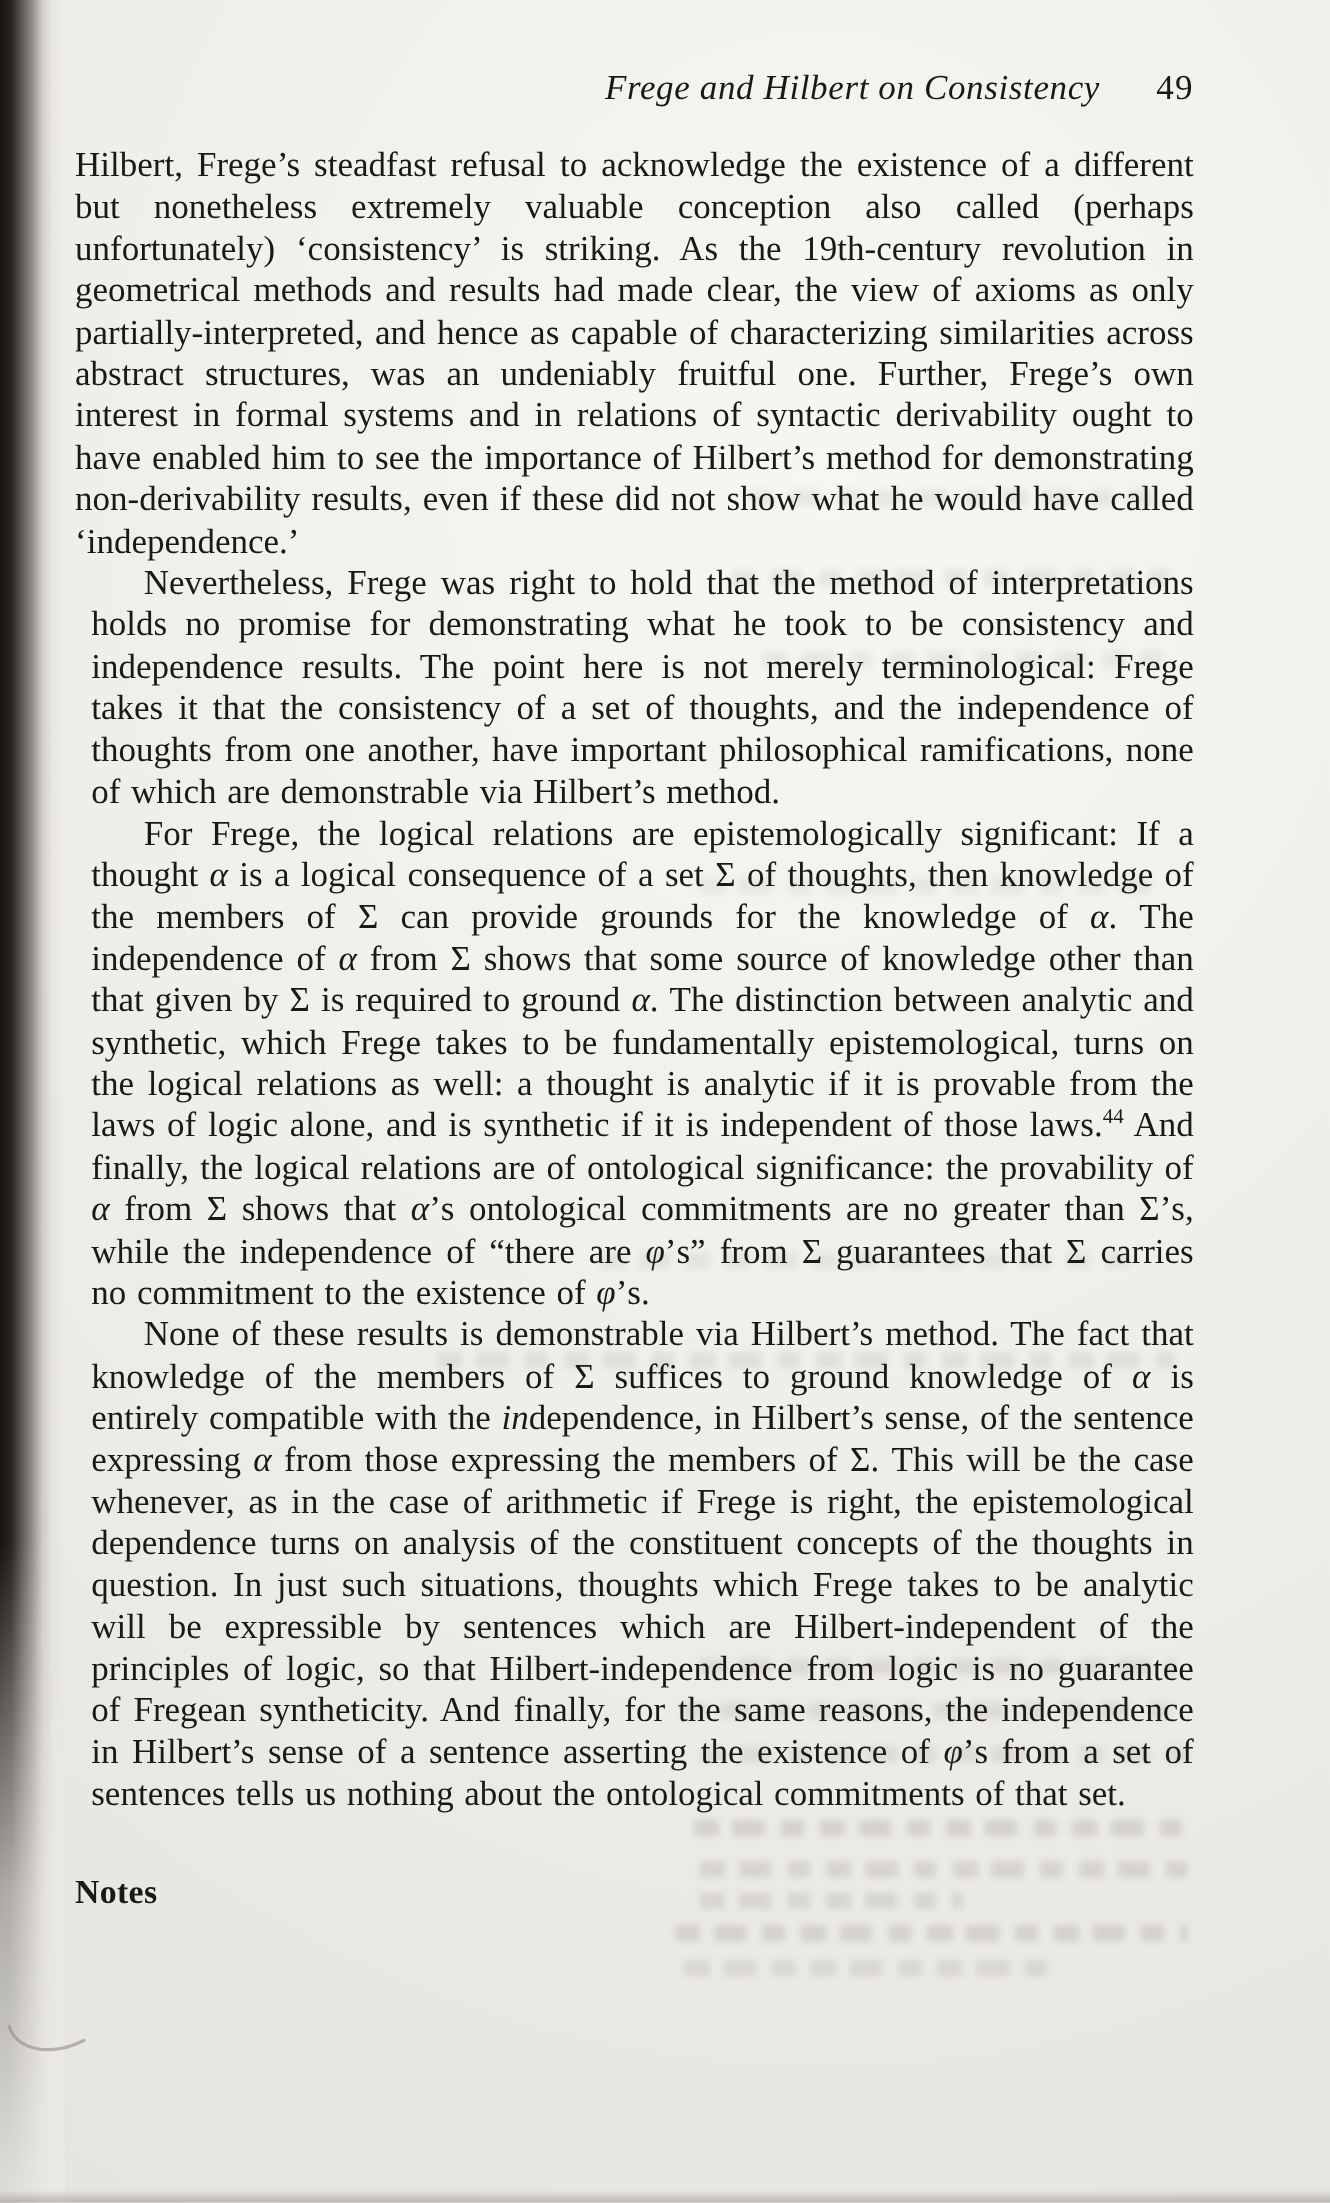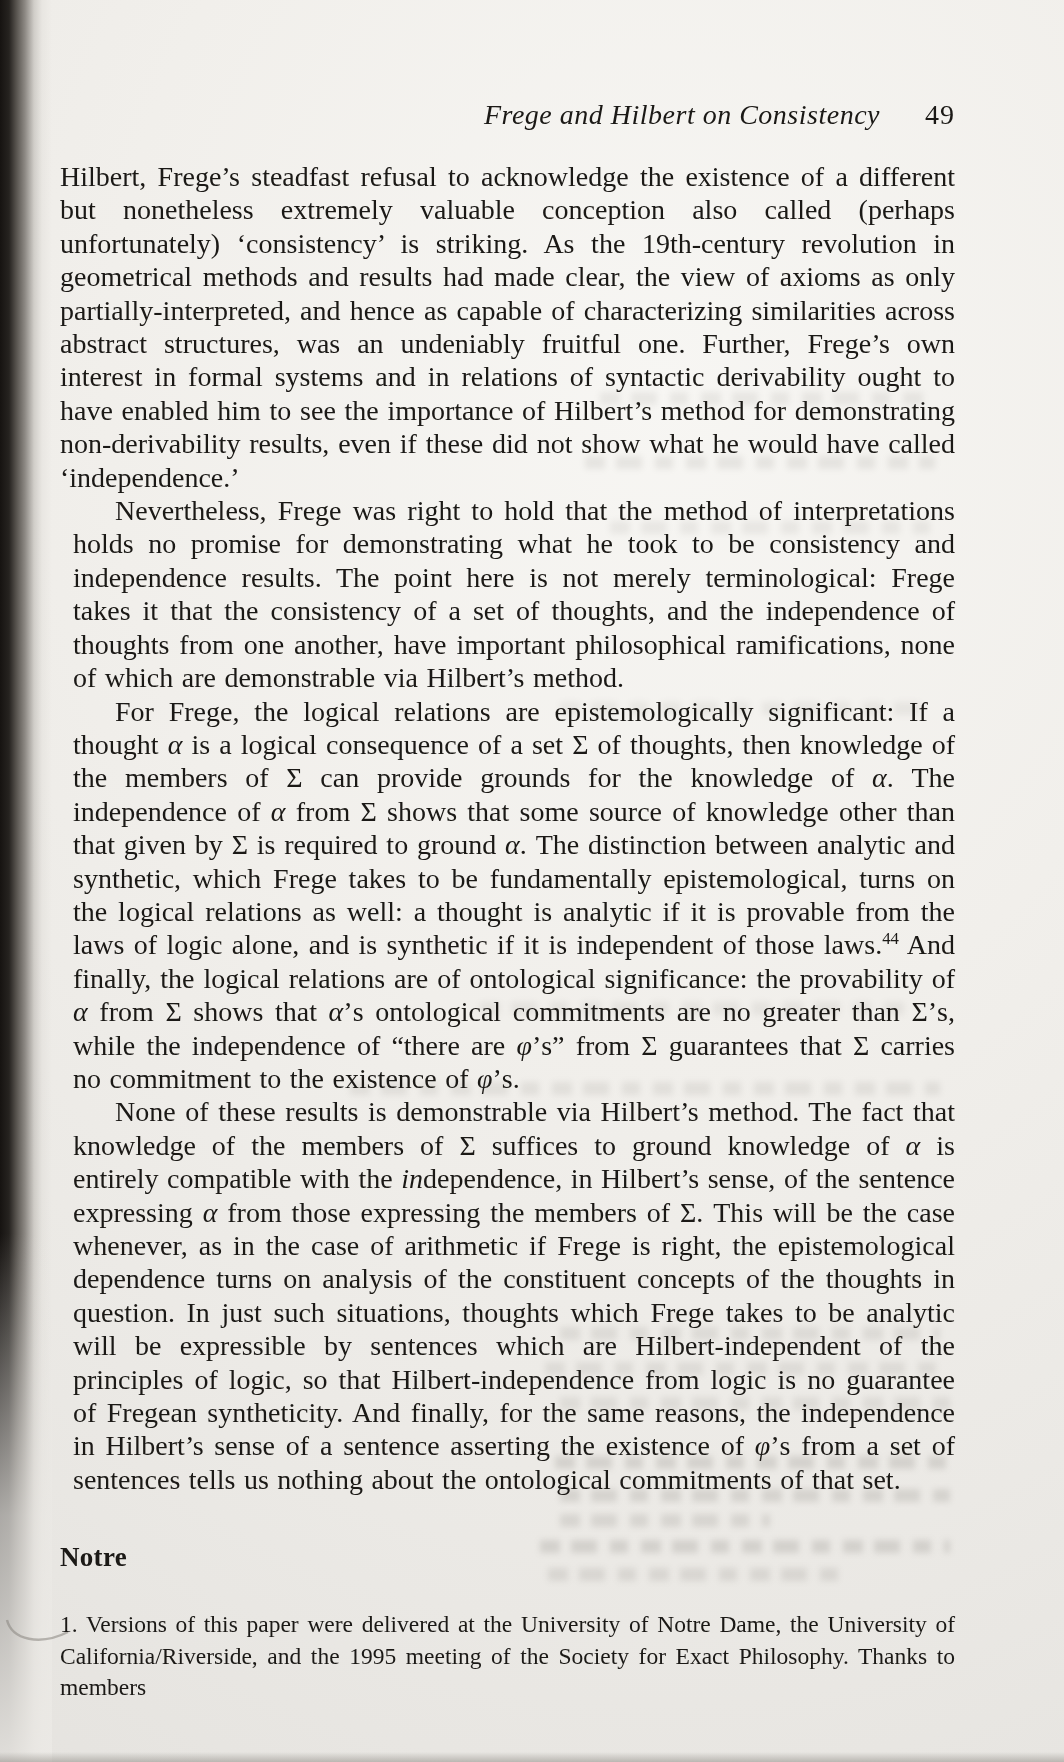--- a/index.html
+++ b/index.html
@@ -35,21 +35,21 @@
   .bleed{
     position:absolute;height:13px;
     background:repeating-linear-gradient(90deg,
       rgba(122,118,112,.8) 0 20px, transparent 20px 31px,
       rgba(122,118,112,.8) 31px 57px, transparent 57px 70px,
       rgba(122,118,112,.8) 70px 88px, transparent 88px 101px);
     filter:blur(3px);
   }
   .content{position:absolute;left:60px;width:895px;top:0;}
   .running-head{
-    margin-top:100px;
+    margin-top:56px;
     text-align:right;
     font-size:28px;line-height:30px;
     white-space:nowrap;
   }
   .running-head .title{font-style:italic;letter-spacing:.5px;}
   .running-head .pagenum{margin-left:38px;letter-spacing:1px;}
   .bodycopy{
     margin-top:30px;
     font-size:28px;line-height:33.4px;
     text-align:justify;word-spacing:1.5px;
@@ -104,22 +104,19 @@
       <span class="pagenum">49</span>
     </div>
 
     <div class="bodycopy">
         <p class="para"><span>Hilbert, Frege’s steadfast refusal to acknowledge the existence of a different but nonetheless extremely valuable conception also called (perhaps unfortunately) ‘consistency’ is striking. As the 19th-century revolution in geometrical methods and results had made clear, the view of axioms as only partially-interpreted, and hence as capable of characterizing similarities across abstract structures, was an undeniably fruitful one. Further, Frege’s own interest in formal systems and in relations of syntactic derivability ought to have enabled him to see the importance of Hilbert’s method for demonstrating non-derivability results, even if these did not show what he would have called ‘independence.’</span></p>
         <p class="para indent"><span>Nevertheless, Frege was right to hold that the method of interpretations holds no promise for demonstrating what he took to be consistency and independence results. The point here is not merely terminological: Frege takes it that the consistency of a set of thoughts, and the independence of thoughts from one another, have important philosophical ramifications, none of which are demonstrable via Hilbert’s method.</span></p>
         <p class="para indent"><span>For Frege, the logical relations are epistemologically significant: If a thought </span><span class="greek">α</span><span> is a logical consequence of a set Σ of thoughts, then knowledge of the members of Σ can provide grounds for the knowledge of </span><span class="greek">α</span><span>. The independence of </span><span class="greek">α</span><span> from Σ shows that some source of knowledge other than that given by Σ is required to ground </span><span class="greek">α</span><span>. The distinction between analytic and synthetic, which Frege takes to be fundamentally epistemological, turns on the logical relations as well: a thought is analytic if it is provable from the laws of logic alone, and is synthetic if it is independent of those laws.</span><sup>44</sup><span> And finally, the logical relations are of ontological significance: the provability of </span><span class="greek">α</span><span> from Σ shows that </span><span class="greek">α</span><span>’s ontological commitments are no greater than Σ’s, while the independence of “there are </span><span class="greek">φ</span><span>’s” from Σ guarantees that Σ carries no commitment to the existence of </span><span class="greek">φ</span><span>’s.</span></p>
         <p class="para indent"><span>None of these results is demonstrable via Hilbert’s method. The fact that knowledge of the members of Σ suffices to ground knowledge of </span><span class="greek">α</span><span> is entirely compatible with the </span><span class="it">in</span><span>dependence, in Hilbert’s sense, of the sentence expressing </span><span class="greek">α</span><span> from those expressing the members of Σ. This will be the case whenever, as in the case of arithmetic if Frege is right, the epistemological dependence turns on analysis of the constituent concepts of the thoughts in question. In just such situations, thoughts which Frege takes to be analytic will be expressible by sentences which are Hilbert-independent of the principles of logic, so that Hilbert-independence from logic is no guarantee of Fregean syntheticity. And finally, for the same reasons, the independence in Hilbert’s sense of a sentence asserting the existence of </span><span class="greek">φ</span><span>’s from a set of sentences tells us nothing about the ontological commitments of that set.</span></p>
       </div>
 
-    <h2 class="notes-heading">Notre</h2>
+    <h2 class="notes-heading">Notes</h2>
 
-    <div class="footnotes">
-        <p class="footnote"><span>1. Versions of this paper were delivered at the University of Notre Dame, the University of California/Riverside, and the 1995 meeting of the Society for Exact Philosophy. Thanks to members</span></p>
-      </div>
 
   </div>
 
   <div class="bottom-shade"></div>
 </div>
 
 </body></html>

